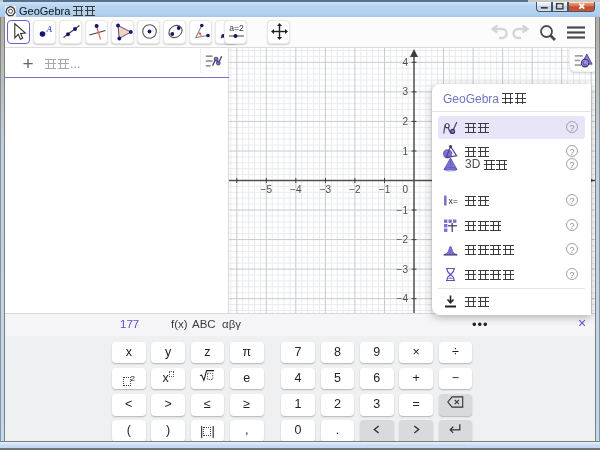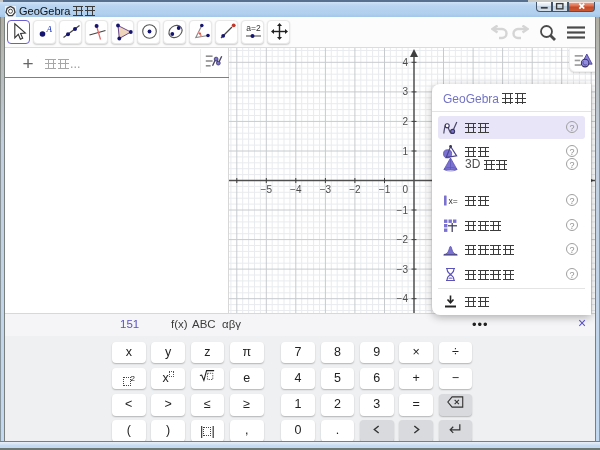--- a/index.html
+++ b/index.html
@@ -143,21 +143,21 @@
             <path d="M6.2,10.5 A6,6 0 0 1 9.4,14.6" fill="none" stroke="#e88" stroke-width="1.4"></path>
             <circle cx="16" cy="13.5" r="1.8" fill="#151570"></circle>
             <circle cx="9.8" cy="3.5" r="1.8" fill="#151570"></circle>
             <circle cx="8" cy="11.5" r="1.1" fill="#e06030"></circle>
           </svg></div>
         <div class="tbtn" style="left:211px"><svg viewBox="0 0 19 19">
             <line x1="3" y1="16" x2="14" y2="5" stroke="#444" stroke-width="1.2"></line>
             <circle cx="5.2" cy="13.8" r="1.9" fill="#151570"></circle>
             <circle cx="15.7" cy="3.3" r="1.9" fill="#c0392b"></circle>
           </svg></div>
-        <div class="tbtn" style="left:237px"><svg viewBox="0 0 19 19">
+        <div class="tbtn" style="left:220px"><svg viewBox="0 0 19 19">
             <text x="9.5" y="9" font-size="8.5" fill="#333" text-anchor="middle" font-family="'Liberation Sans',sans-serif">a=2</text>
             <line x1="2" y1="14" x2="17" y2="14" stroke="#555" stroke-width="1.1"></line>
             <circle cx="8.5" cy="14" r="2" fill="#151570"></circle>
           </svg></div>
         <div class="tbtn" style="left:263px"><svg viewBox="0 0 19 19">
             <g stroke="#222" stroke-width="1.4">
               <line x1="9.5" y1="3" x2="9.5" y2="16"></line>
               <line x1="3" y1="9.5" x2="16" y2="9.5"></line>
             </g>
             <g fill="#222">
@@ -360,21 +360,21 @@
             <line x1="5" y1="12.5" x2="11" y2="12.5"></line>
             <line x1="5" y1="17.5" x2="12" y2="17.5"></line>
           </g>
           <path d="M18.2,5.5 L24,16.5 H12.5 Z" fill="#8a82d8" stroke="#4a4390" stroke-width="1"></path>
           <circle cx="16.3" cy="15.4" r="4.1" fill="#948cdf" stroke="#353168" stroke-width="1.1"></circle>
           <path d="M14.5,13.5 A2.5,2.5 0 0 0 18,17" fill="none" stroke="#4a4390" stroke-width="1"></path>
         </svg>
       </div>
 <div id="kbd">
 <div id="ktabs">
-<span class="ktab on" style="left:116px">151</span>
+<span class="ktab on" style="left:116px">177</span>
 <span class="ktab" style="left:167px">f(x)</span>
 <span class="ktab" style="left:188px">ABC</span>
 <span class="ktab" style="left:218px">αβγ</span>
 <span id="kdots">•••</span>
 <span id="kx">×</span>
 </div>
 <div class="key" style="left:108px;top:27.5px">x</div>
         <div class="key" style="left:147.3px;top:27.5px">y</div>
         <div class="key" style="left:186.7px;top:27.5px">z</div>
         <div class="key" style="left:226px;top:27.5px">π</div>

